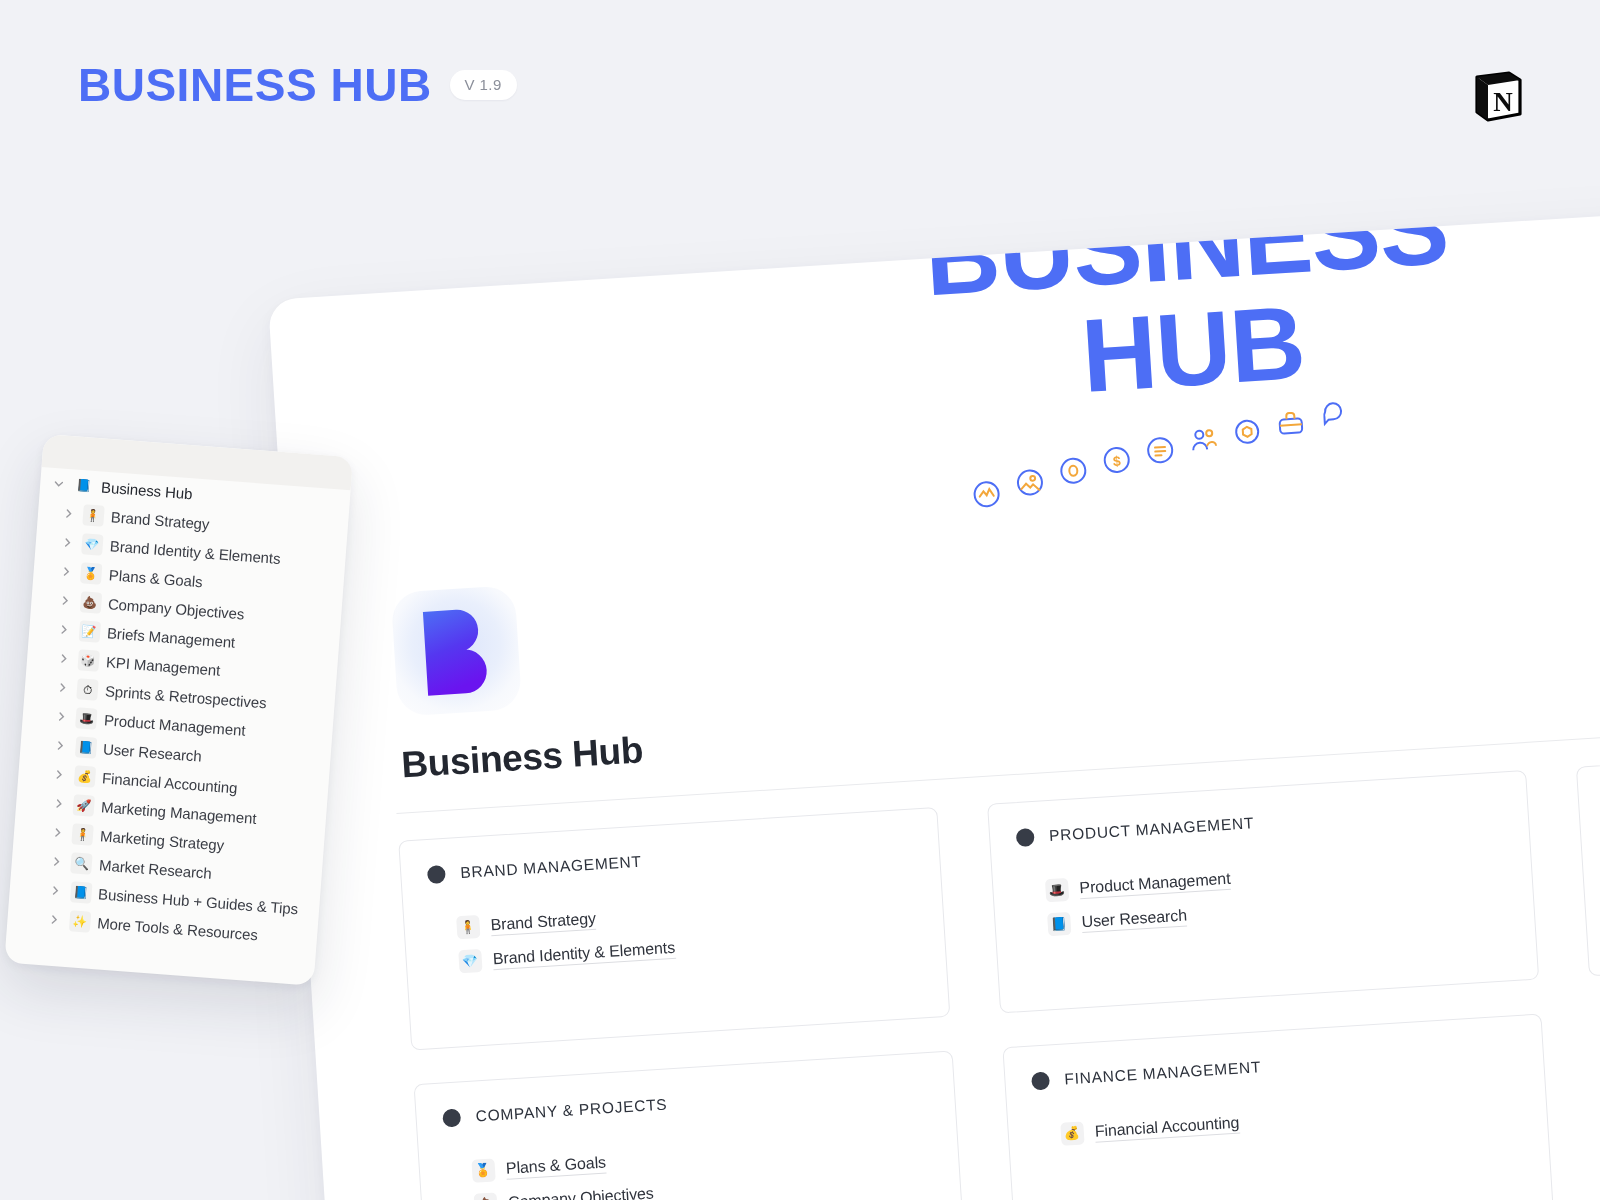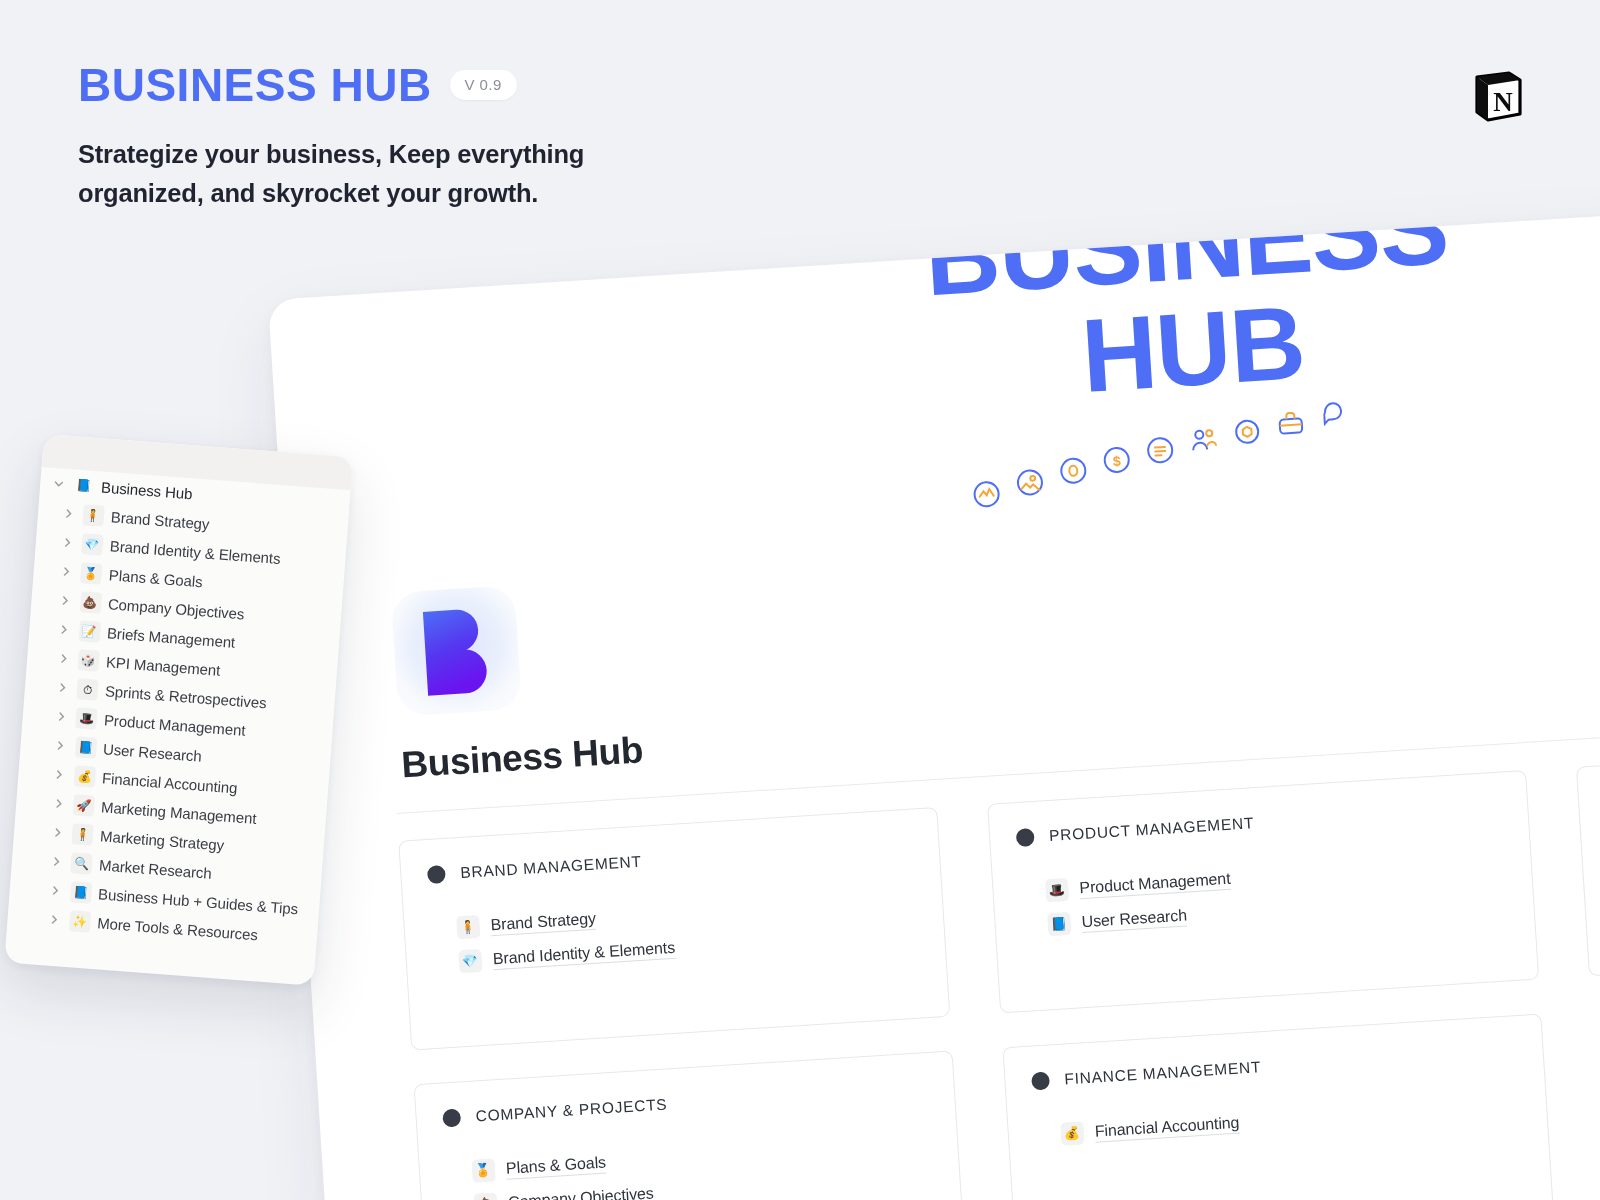--- a/index.html
+++ b/index.html
@@ -135,23 +135,22 @@
   .sb-root .sb-emoji { background: transparent; }
 </style>
 </head>
 <body>
 
 <div class="stage">
 
   <div class="header">
     <div class="title-row">
       <div class="brand-title">BUSINESS HUB</div>
-      <div class="version-pill">V 0.9</div>
+      <div class="version-pill">V 1.9</div>
     </div>
-    <div class="tagline">Strategize your business, Keep everything organized, and skyrocket your growth.</div>
   </div>
 
   <div class="notion-logo">
     <svg viewBox="0 0 62 62" width="62" height="62">
       <path d="M13 11 L45 7 L56 14 L56 48 L24 54 L13 46 Z" fill="#ffffff" stroke="#000" stroke-width="3.2" stroke-linejoin="round"></path>
       <path d="M13 11 L45 7 L56 14 L24 19 Z" fill="#0d0d0d"></path>
       <path d="M13 11 L24 19 L24 54 L13 46 Z" fill="#0d0d0d"></path>
       <text x="39" y="45" font-family="'Liberation Serif', serif" font-size="27" font-weight="700" fill="#0d0d0d" text-anchor="middle">N</text>
     </svg>
   </div>

